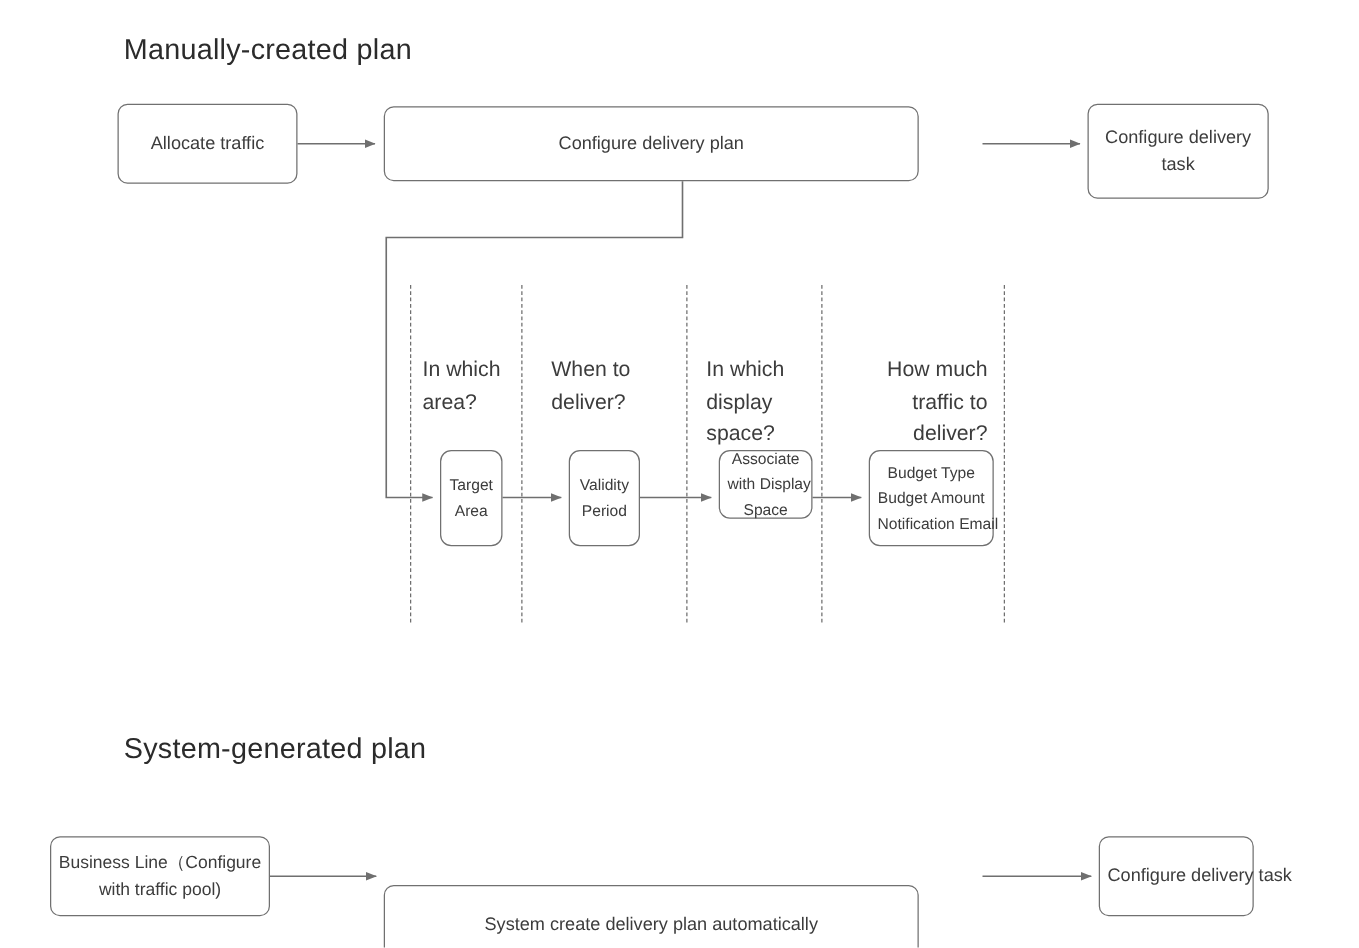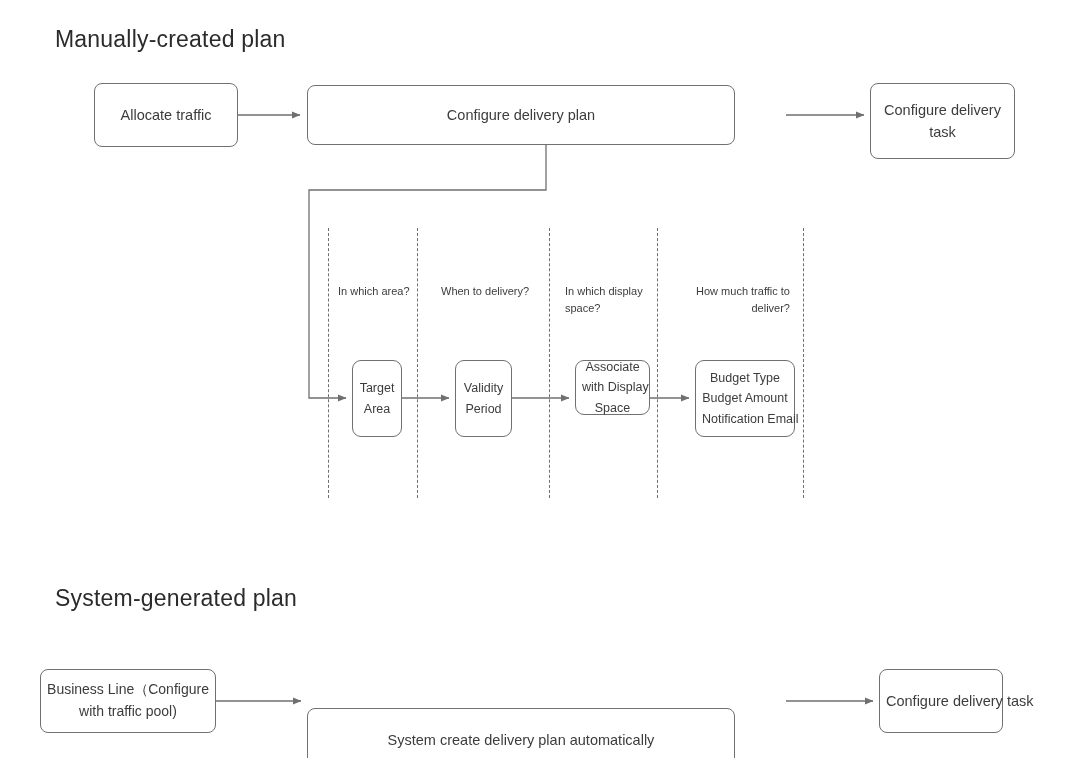--- a/index.html
+++ b/index.html
@@ -28,20 +28,21 @@
     height: 758px;
     pointer-events: none;
   }
   .section-title {
     position: absolute;
     font-size: 23px;
     font-weight: 400;
     color: #2b2b2b;
     letter-spacing: 0.2px;
     white-space: nowrap;
+    margin-left: 44px;
   }
   #title-manual { left: 55px; top: 26px; }
   #title-system { left: 55px; top: 585px; }
 
   .node {
     position: absolute;
     box-sizing: border-box;
     border: 1px solid #707070;
     border-radius: 8px;
     background: #ffffff;
@@ -73,21 +74,21 @@
   #node-associate-display     { left: 575px; top: 360px; width: 75px;  height: 55px; }
   #node-budget                { left: 695px; top: 360px; width: 100px; height: 77px; }
 
   
   #node-business-line         { left: 40px;  top: 669px; width: 176px; height: 64px; font-size: 14px;}
   #node-system-create         { left: 307px; top: 708px; width: 428px; height: 64px; }
   #node-configure-task-bottom { left: 879px; top: 669px; width: 124px; height: 64px; }
 
   .question-label {
     position: absolute;
-    font-size: 11px;
+    font-size: 17px;
     color: #3c3c3c;
     line-height: 1.5;
   }
   #q-area     { left: 338px; top: 283px; width: 80px; }
   #q-when     { left: 441px; top: 283px; width: 100px; }
   #q-display  { left: 565px; top: 283px; width: 90px; }
   #q-traffic  { left: 678px; top: 283px; width: 112px; text-align: right; }
 
   .swimlane {
     position: absolute;
@@ -162,21 +163,21 @@
   </div>
 
   <div class="node" id="node-configure-task-top">
     <div class="lines">
       <div>Configure delivery</div>
       <div>task</div>
     </div>
   </div>
 
   <div class="question-label" id="q-area">In which area?</div>
-  <div class="question-label" id="q-when">When to delivery?</div>
+  <div class="question-label" id="q-when">When to deliver?</div>
   <div class="question-label" id="q-display">In which display space?</div>
   <div class="question-label" id="q-traffic">How much traffic to deliver?</div>
 
   <div class="node small" id="node-target-area">
     <div class="lines">
       <div>Target</div>
       <div>Area</div>
     </div>
   </div>
 

